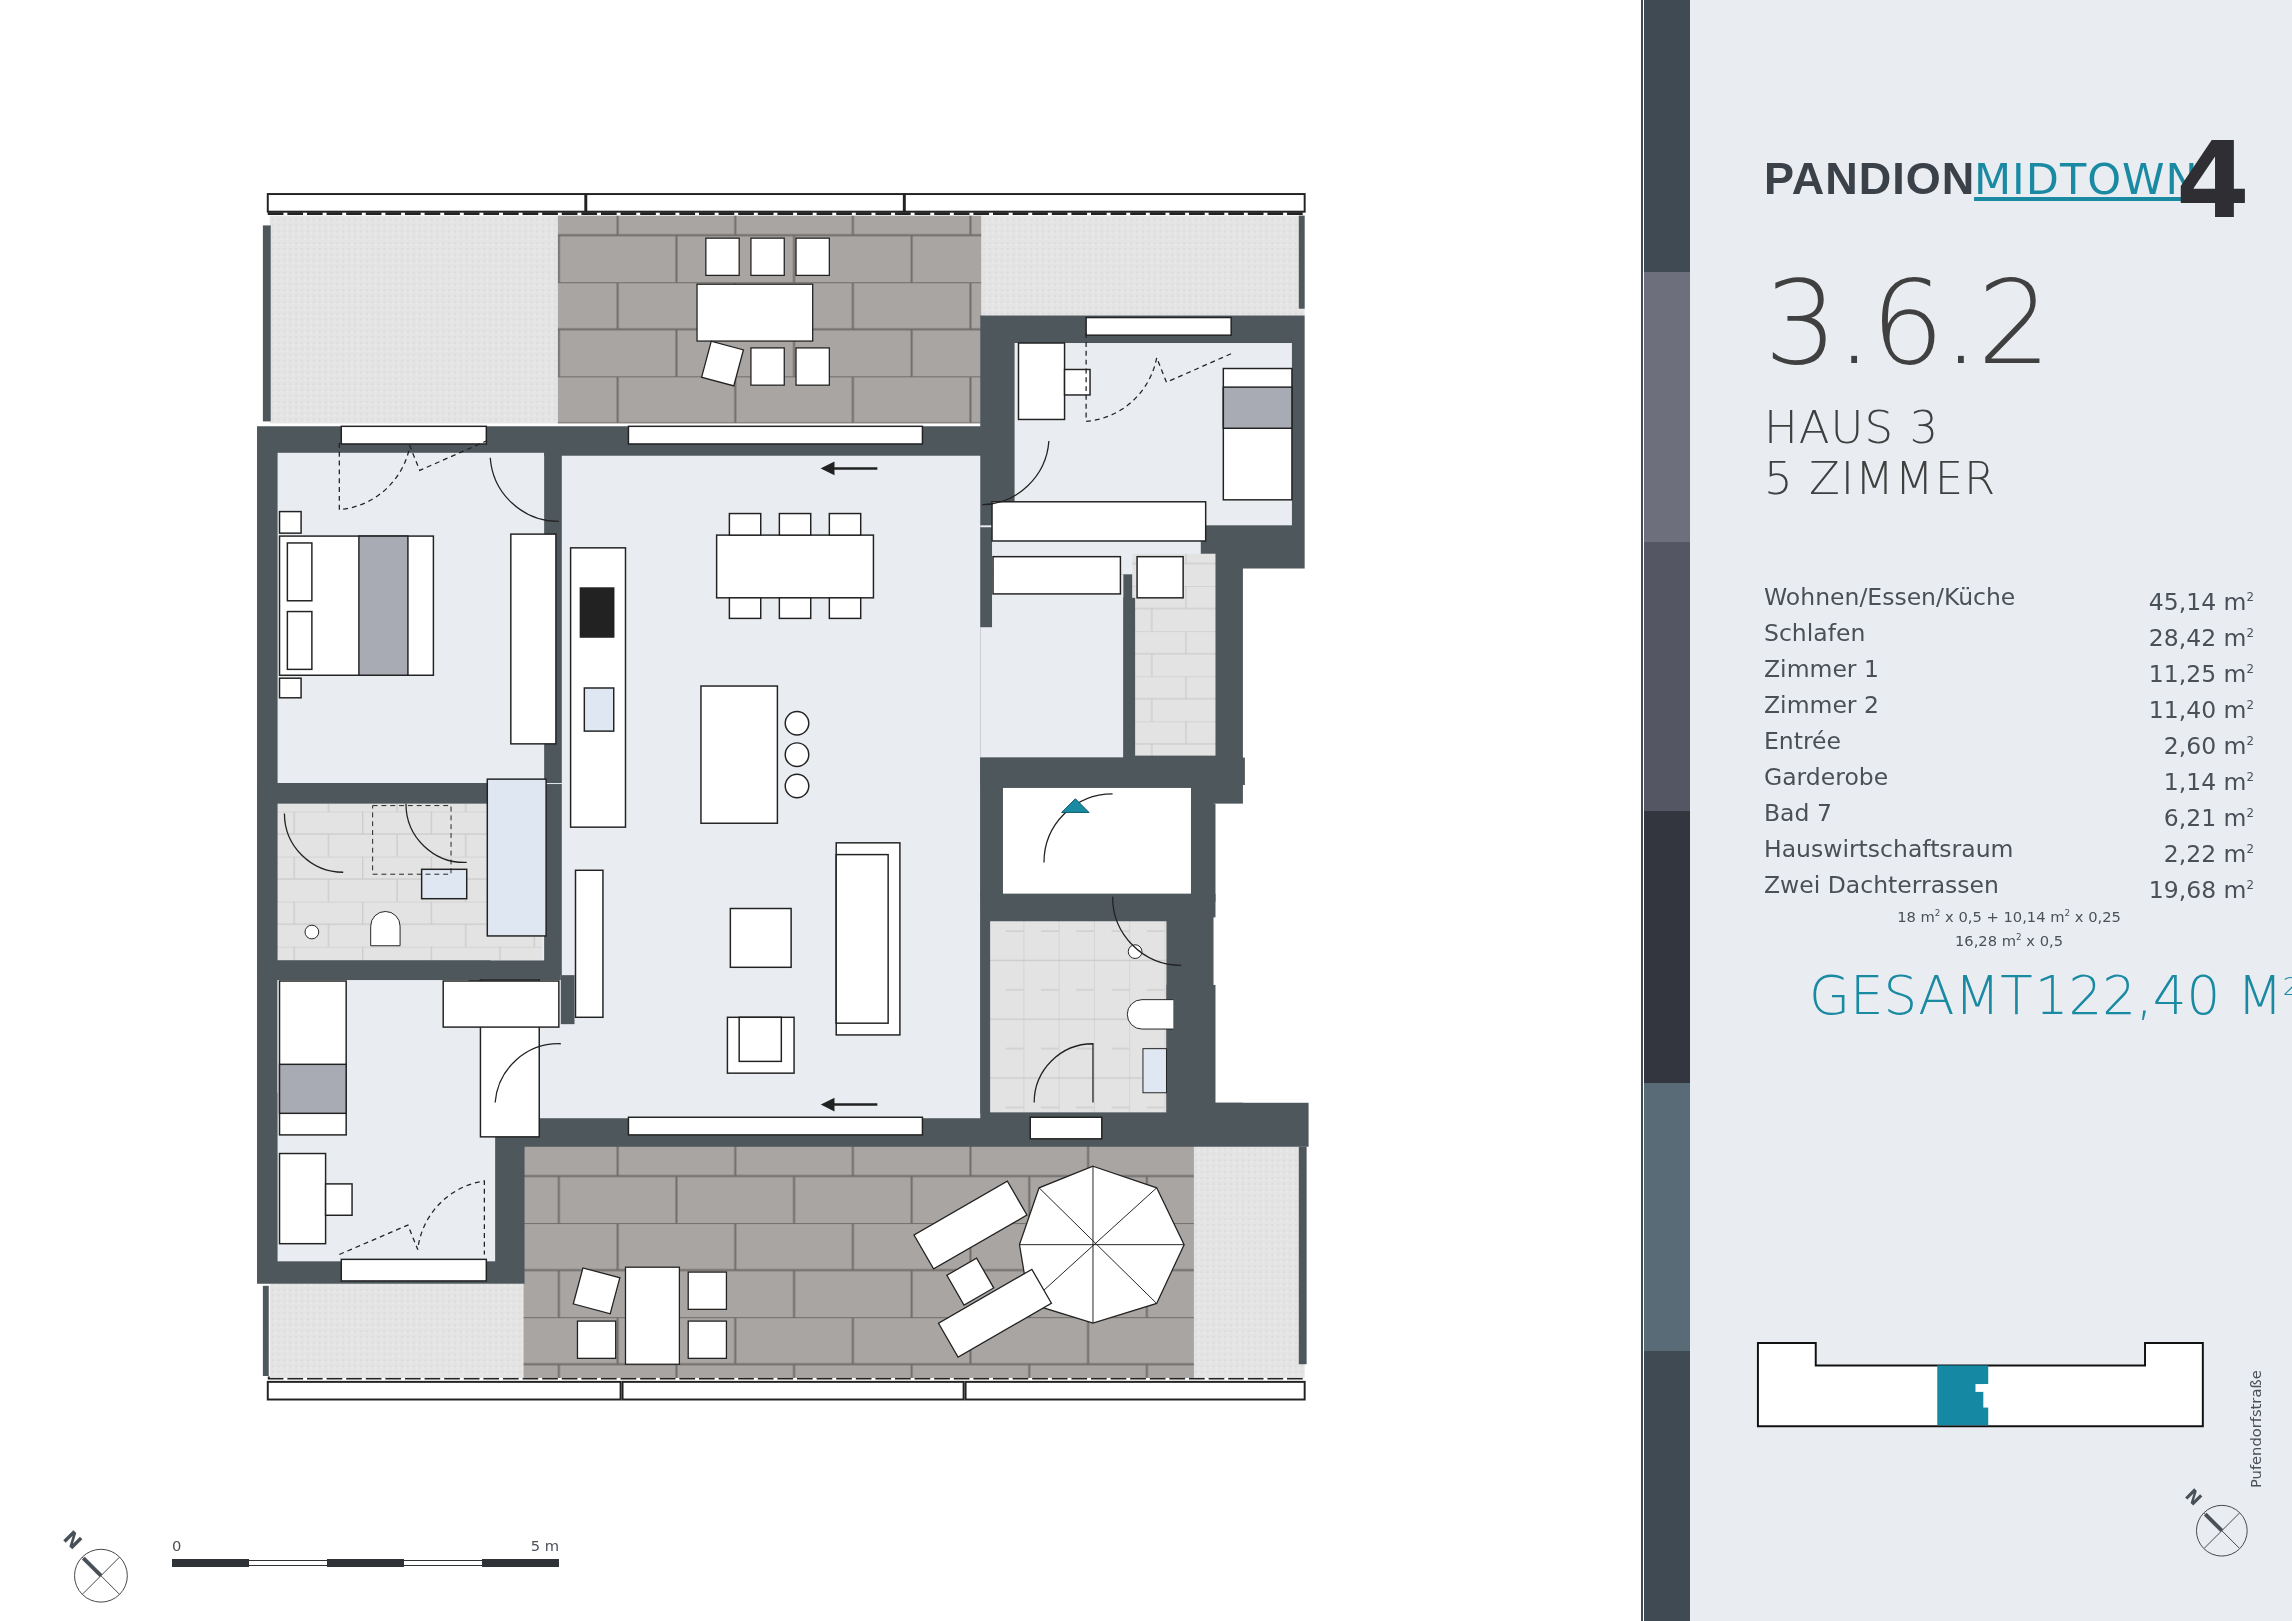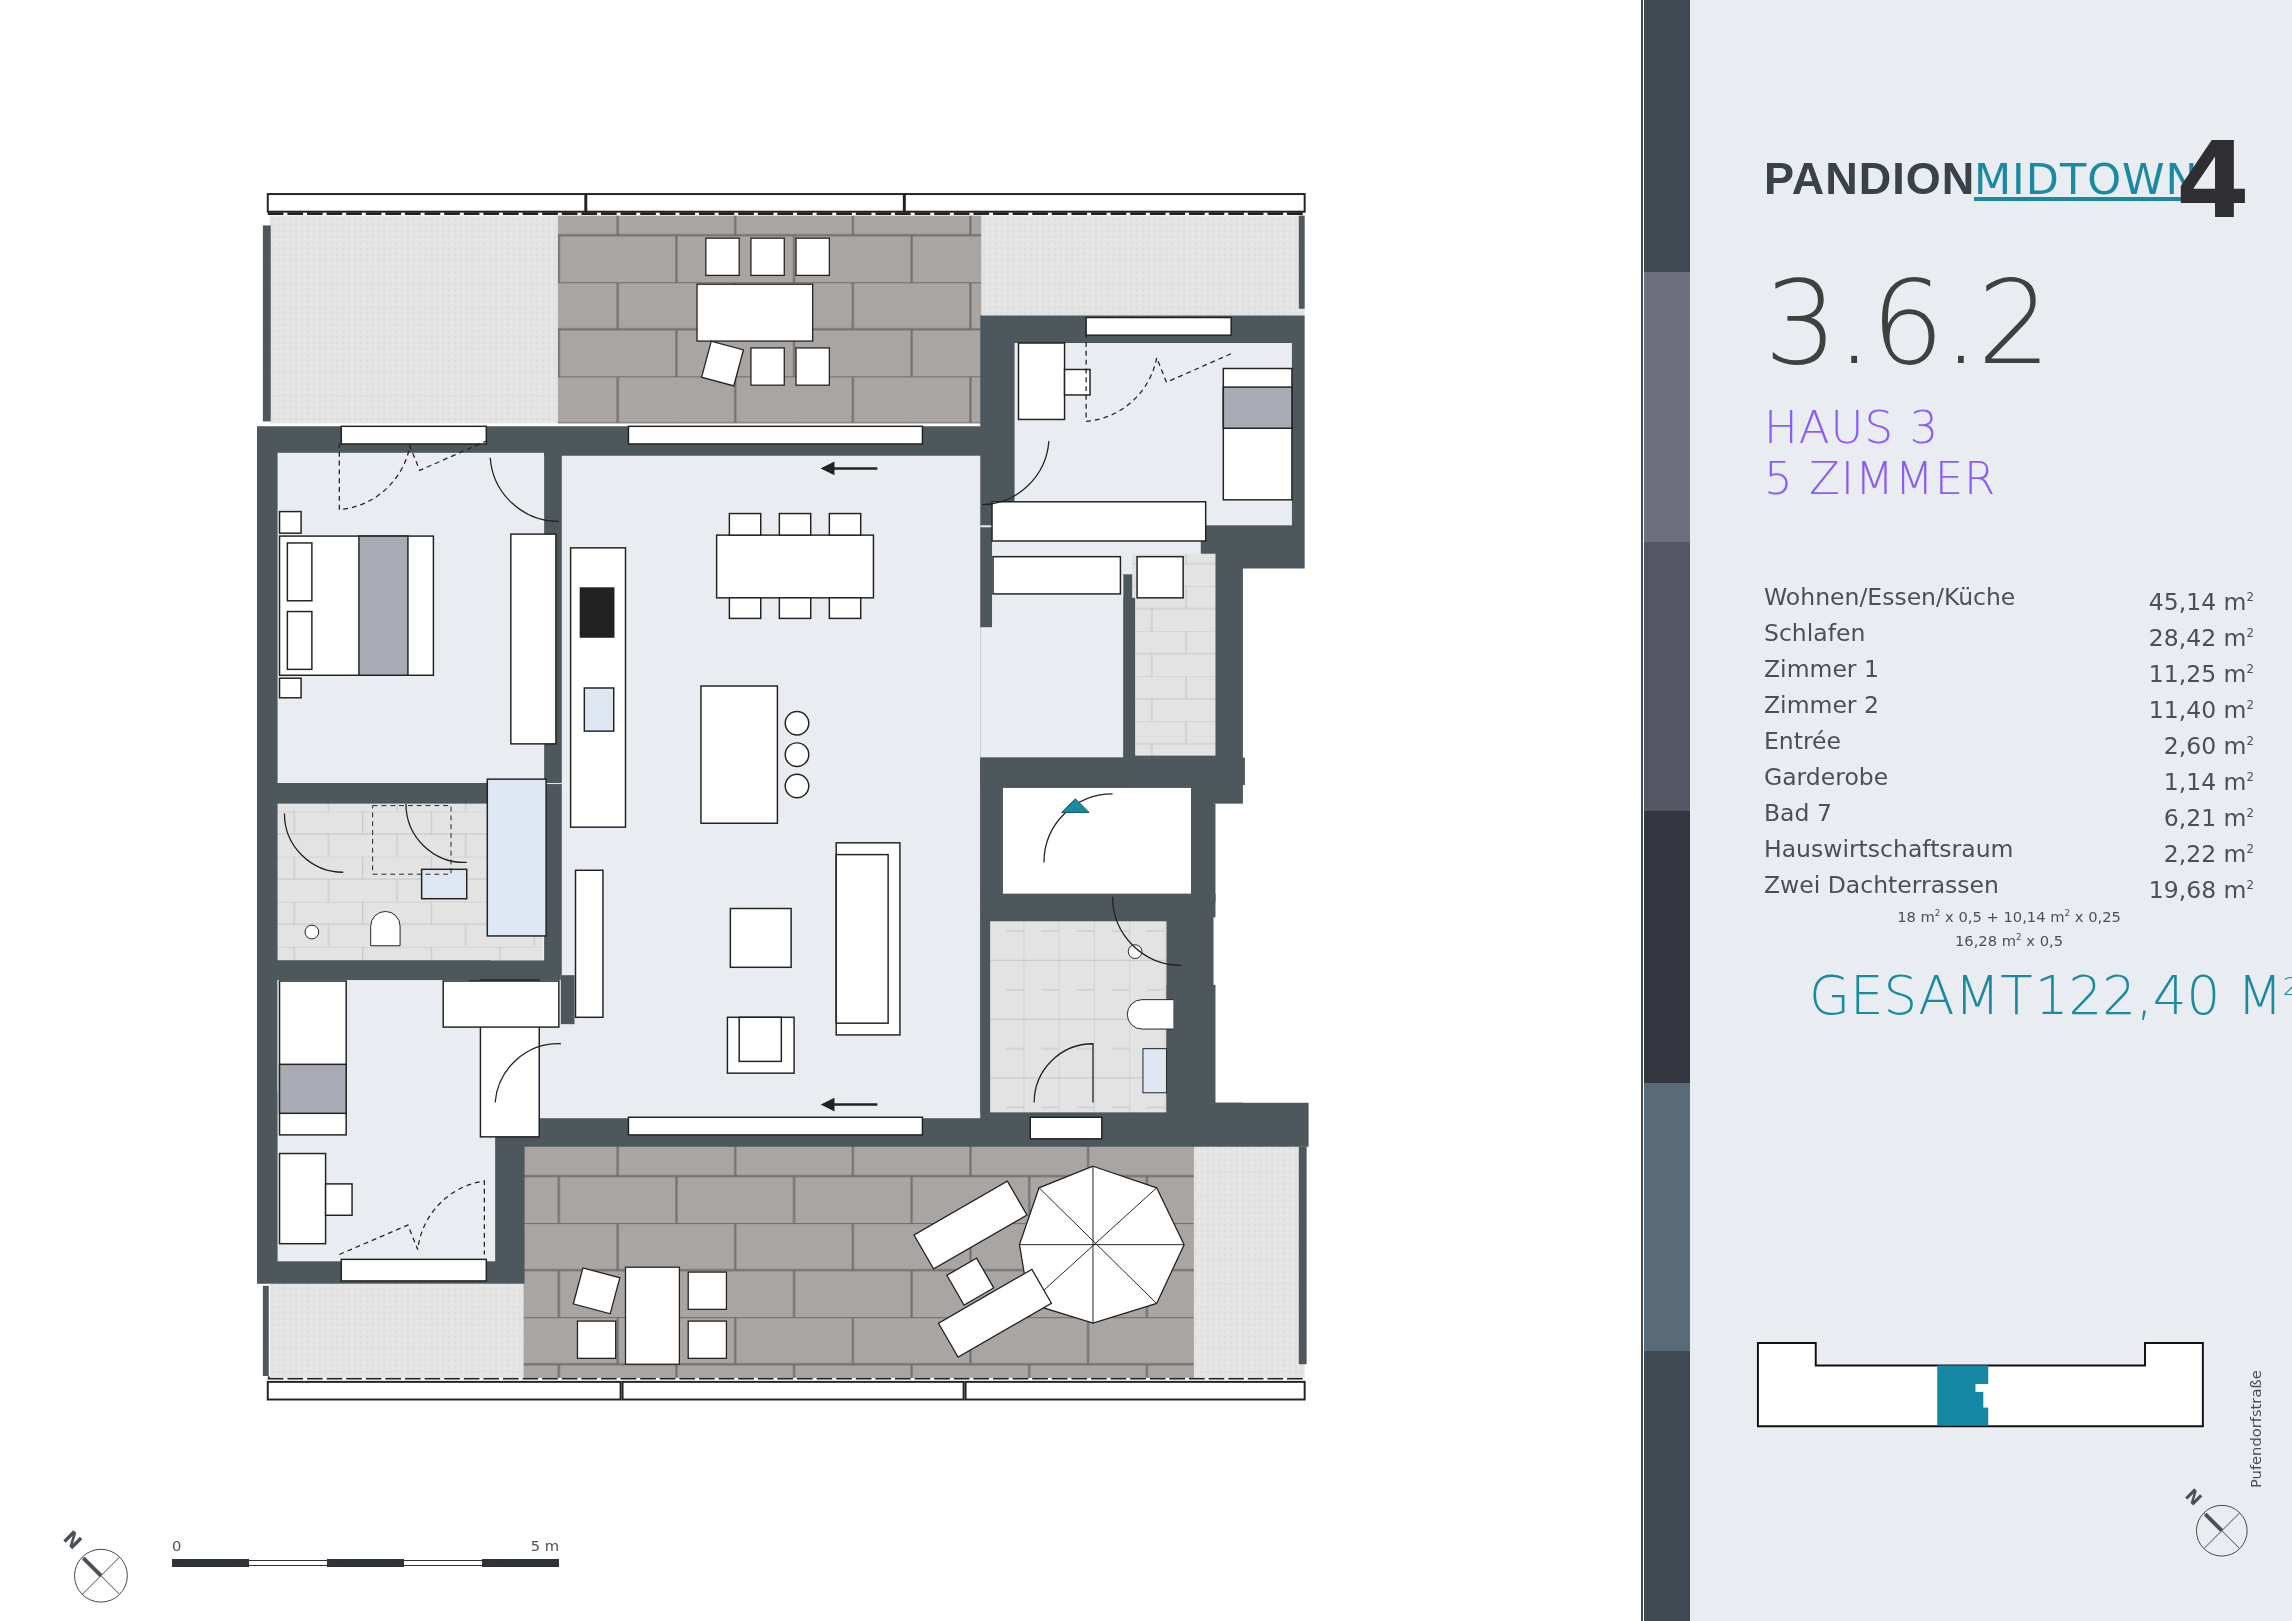--- a/index.html
+++ b/index.html
@@ -7,21 +7,21 @@
   .plan-area{position:absolute;left:0;top:0;width:1643px;height:1621px;background:#fff;border-right:2px solid #3f4a52;box-sizing:border-box;}
   .plan-svg{position:absolute;left:0;top:0;}
   .stripe{position:absolute;left:1644px;top:0;width:46px;height:1621px;}
   .stripe div{width:100%;}
   .side{position:absolute;left:1690px;top:0;width:603px;height:1621px;background:#e9edf2;}
   .logo{position:absolute;left:1764px;top:137px;height:88px;white-space:nowrap;}
   .logo .pandion{font-family:Liberation Sans, sans-serif;font-weight:bold;font-size:45px;color:#3a4148;letter-spacing:1px;position:absolute;left:0;top:15.7px;}
   .logo .midtown{font-family:"DejaVu Sans",sans-serif;font-weight:normal;font-size:43px;color:#1a8aa3;letter-spacing:1px;position:absolute;left:210px;top:16.7px;text-decoration:underline;}
   .logo .four{font-family:"DejaVu Sans",sans-serif;font-weight:bold;font-size:106px;color:#2f2f33;position:absolute;left:412px;top:-17.6px;}
   .unit-no{position:absolute;left:1764px;top:265px;font-family:"DejaVu Sans",sans-serif;font-weight:200;font-size:116px;color:#404040;letter-spacing:-2px;line-height:1;}
-  .haus{position:absolute;left:1764px;top:402px;font-size:45px;color:#8b5cf6;font-weight:200;line-height:51px;letter-spacing:1px;}
+  .haus{position:absolute;left:1764px;top:402px;font-size:45px;color:#404040;font-weight:200;line-height:51px;letter-spacing:1px;}
   .rooms{position:absolute;left:1764px;top:579px;width:490px;text-align:center;}
   .room-row{display:flex;justify-content:space-between;font-size:23.5px;color:#4a5058;height:36px;line-height:36px;}
   .room-row sup{font-size:11.8px;}
   .footnote{font-size:14.7px;color:#4a5058;line-height:21.6px;}
   .footnote sup{font-size:8.8px;}
   .gesamt{position:absolute;left:1764px;top:965px;width:490px;display:flex;justify-content:space-between;color:#1a8aa3;font-size:53px;font-weight:200;margin-left:45px;}
   .gesamt sup{font-size:25.5px;}
   .keyplan{position:absolute;left:1754px;top:1333px;}
   .street{position:absolute;left:2245px;top:1323px;width:23.5px;height:167px;}
   .street span{display:block;transform:rotate(-90deg);transform-origin:left top;position:absolute;left:2px;top:165px;font-size:14.7px;color:#4a5058;white-space:nowrap;}

